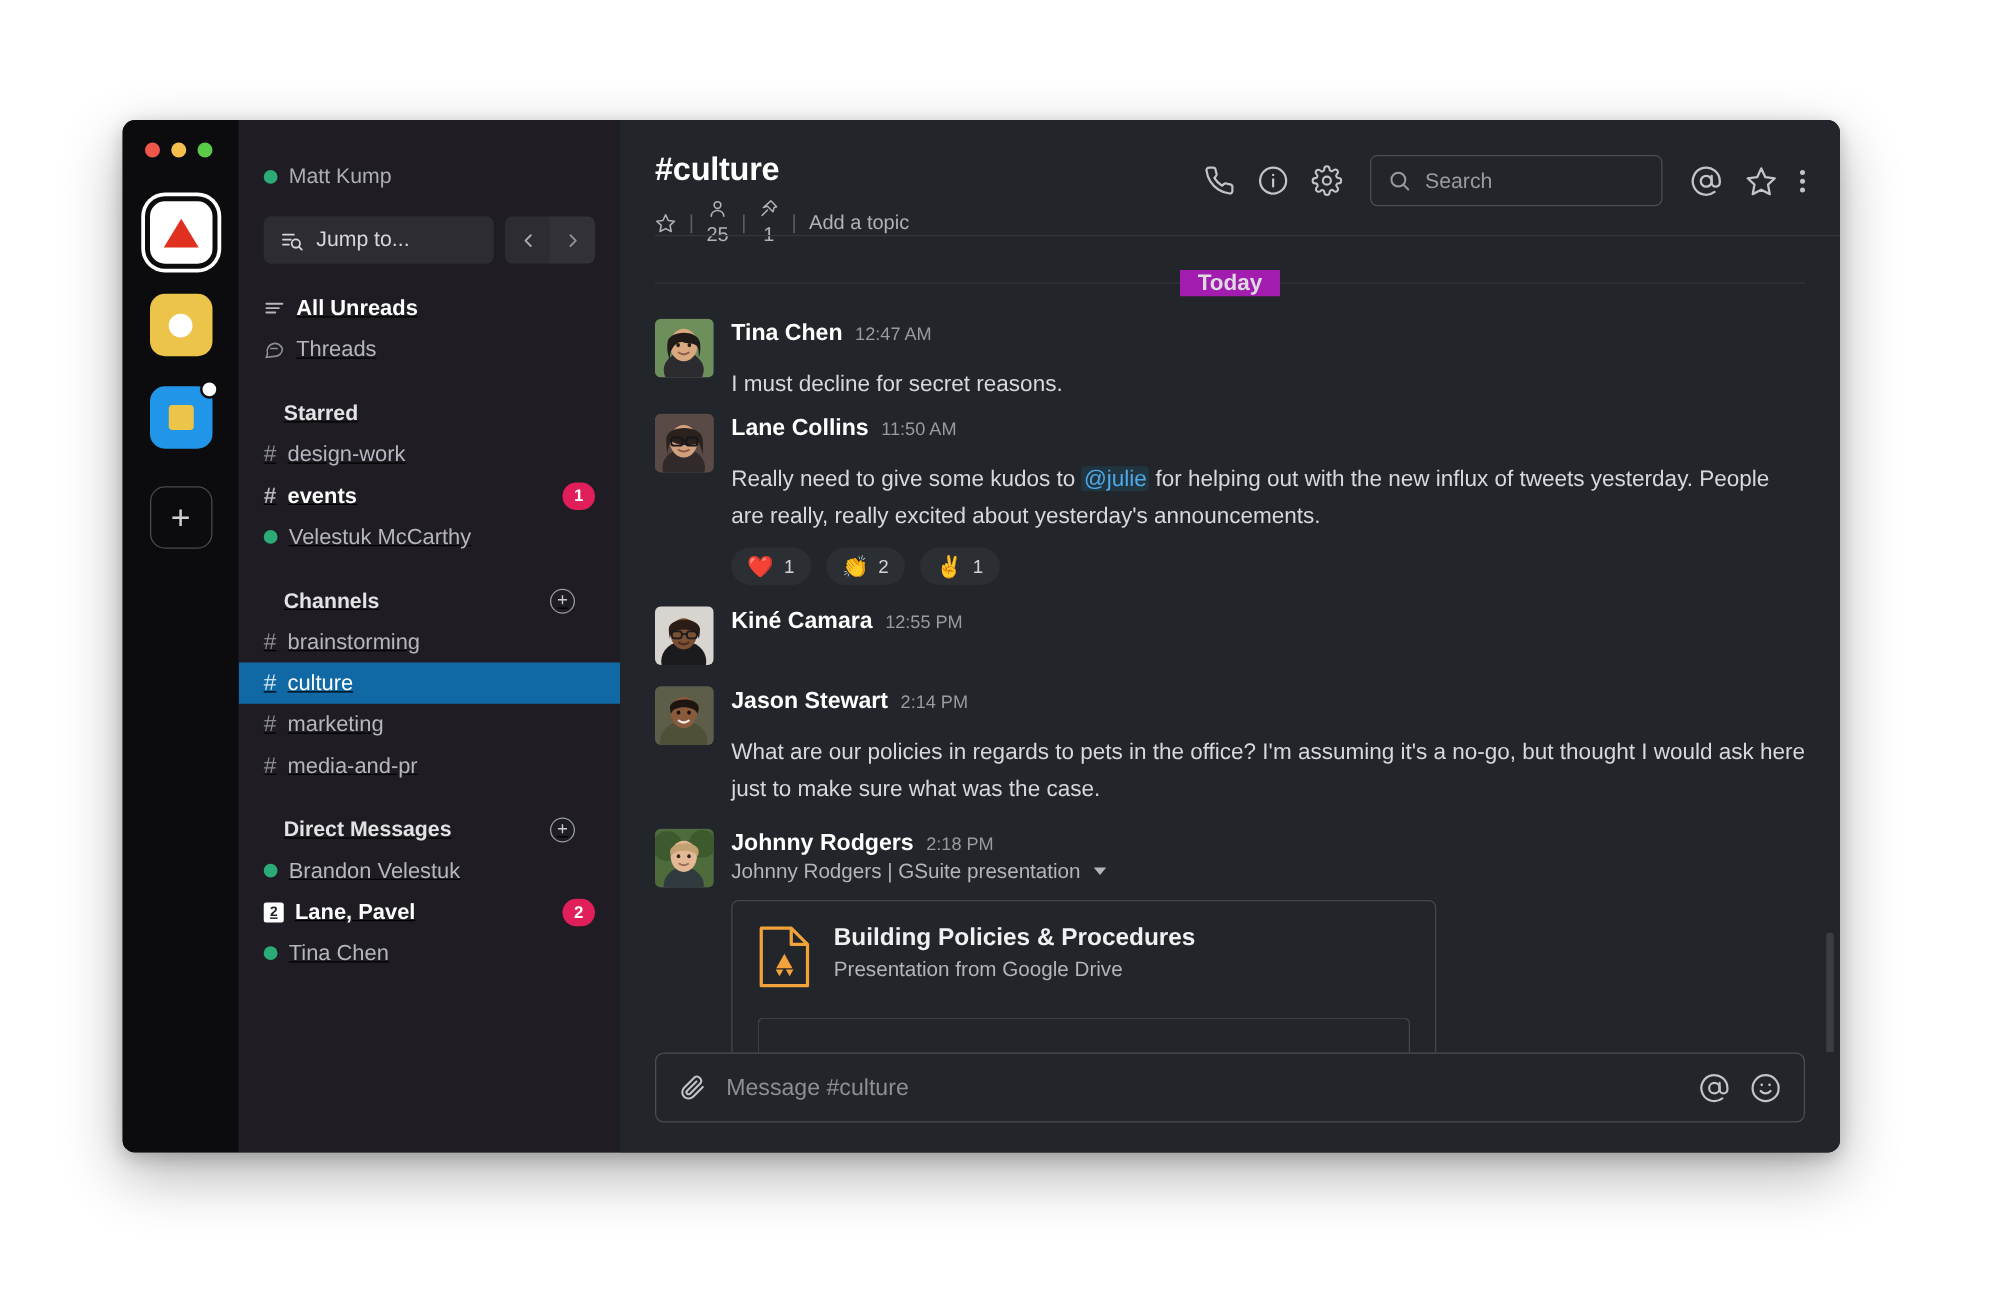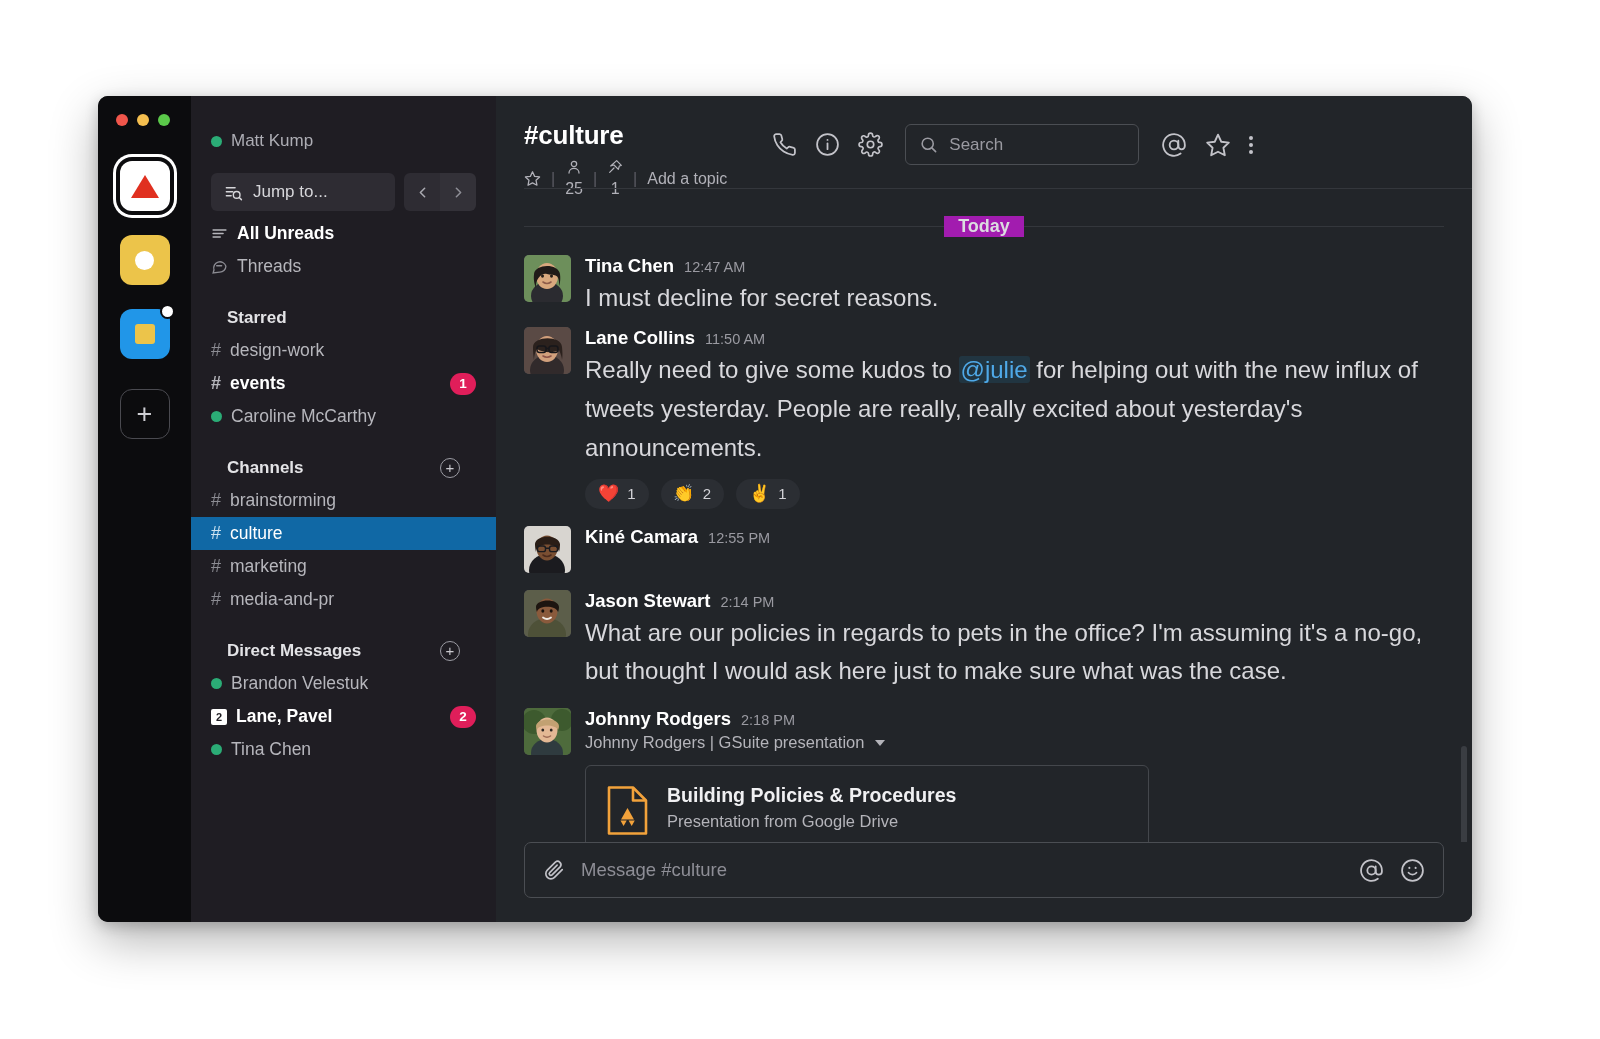--- a/index.html
+++ b/index.html
@@ -175,21 +175,21 @@
   .navbtn {
     flex: 1;
     background: #2E2C33;
     display: flex;
     align-items: center;
     justify-content: center;
     color: #A9A9B0;
   }
   .navbtn.next { background: #333138; color: #8E8E96; }
 
-  .sb-list { margin-top: 6px; }
+  .sb-list { margin-top: 19px; text-decoration: underline; }
 
   .sb-row {
     display: flex;
     align-items: center;
     height: 33px;
     padding: 0 20px;
     color: #B6B6BC;
     font-size: 17.5px;
     gap: 9px;
     position: relative;
@@ -263,21 +263,21 @@
     display: flex;
     flex-direction: column;
     position: relative;
     min-width: 0;
   }
 
   .chan-header {
     padding: 24px 28px 0 28px;
     display: flex;
     align-items: flex-start;
-    gap: 45px;
+    justify-content: space-between;
   }
   .chan-left { min-width: 0; }
   .chan-name {
     color: #ffffff;
     font-size: 26px;
     font-weight: bold;
     letter-spacing: -0.2px;
   }
   .chan-meta {
     display: flex;
@@ -376,23 +376,23 @@
   .msg-body { flex: 1; min-width: 0; }
   .msg-head {
     display: flex;
     align-items: baseline;
     gap: 10px;
   }
   .author { color: #ffffff; font-size: 18.5px; font-weight: bold; }
   .ts { color: #9A9AA1; font-size: 14.5px; }
   .msg-text {
     color: #D8D8DC;
-    font-size: 24px;
+    font-size: 18px;
     line-height: 1.62;
-    margin-top: 2px;
+    margin-top: 16px;
     word-wrap: break-word;
   }
   .mention {
     color: #4FA9E8;
     background: rgba(29,155,209,0.14);
     border-radius: 3px;
     padding: 0 2px;
   }
 
   .reactions {
@@ -572,21 +572,21 @@
           <span class="hashmark">#</span>
           <span>design-work</span>
         </div>
         <div class="sb-row bold">
           <span class="hashmark">#</span>
           <span>events</span>
           <span class="badge">1</span>
         </div>
         <div class="sb-row">
           <span class="presence"></span>
-          <span>Caroline McCarthy</span>
+          <span>Velestuk McCarthy</span>
         </div>
 
         <div class="sb-section">
           <span>Channels</span>
           <span class="plus-circle">
             <span>+</span>
           </span>
         </div>
         <div class="sb-row">
           <span class="hashmark">#</span>

